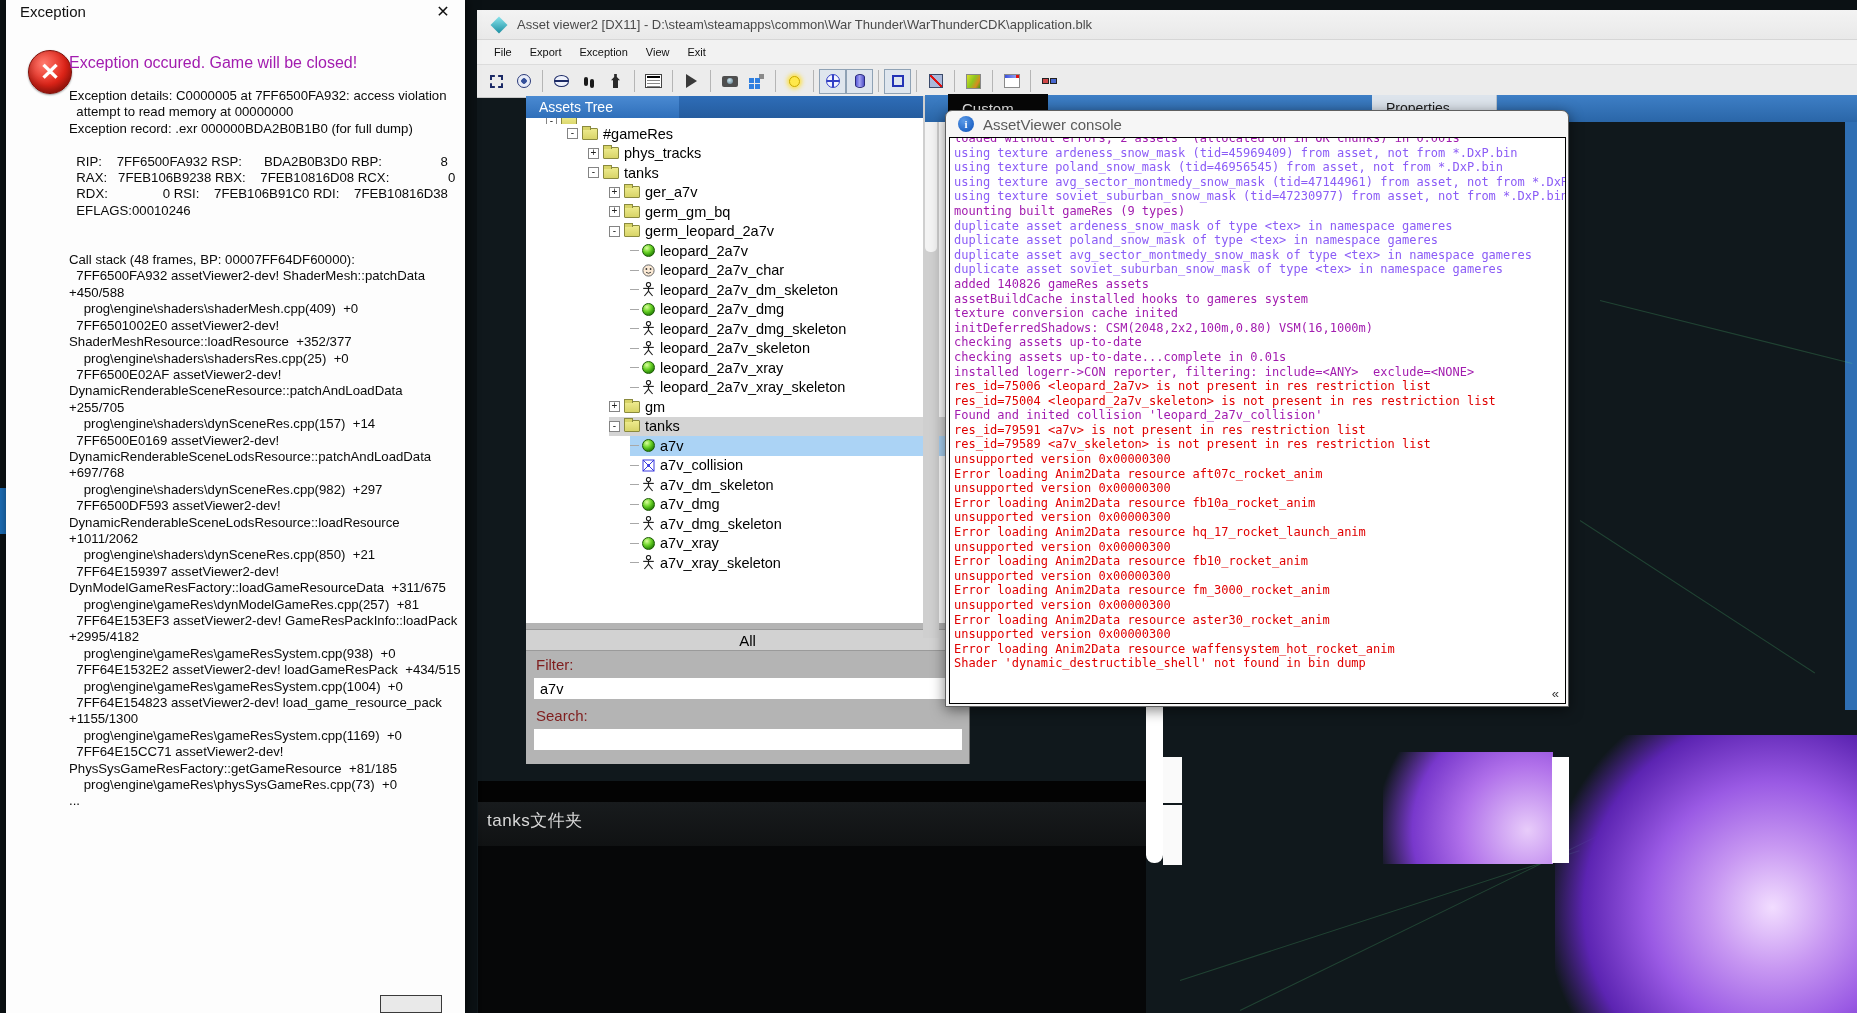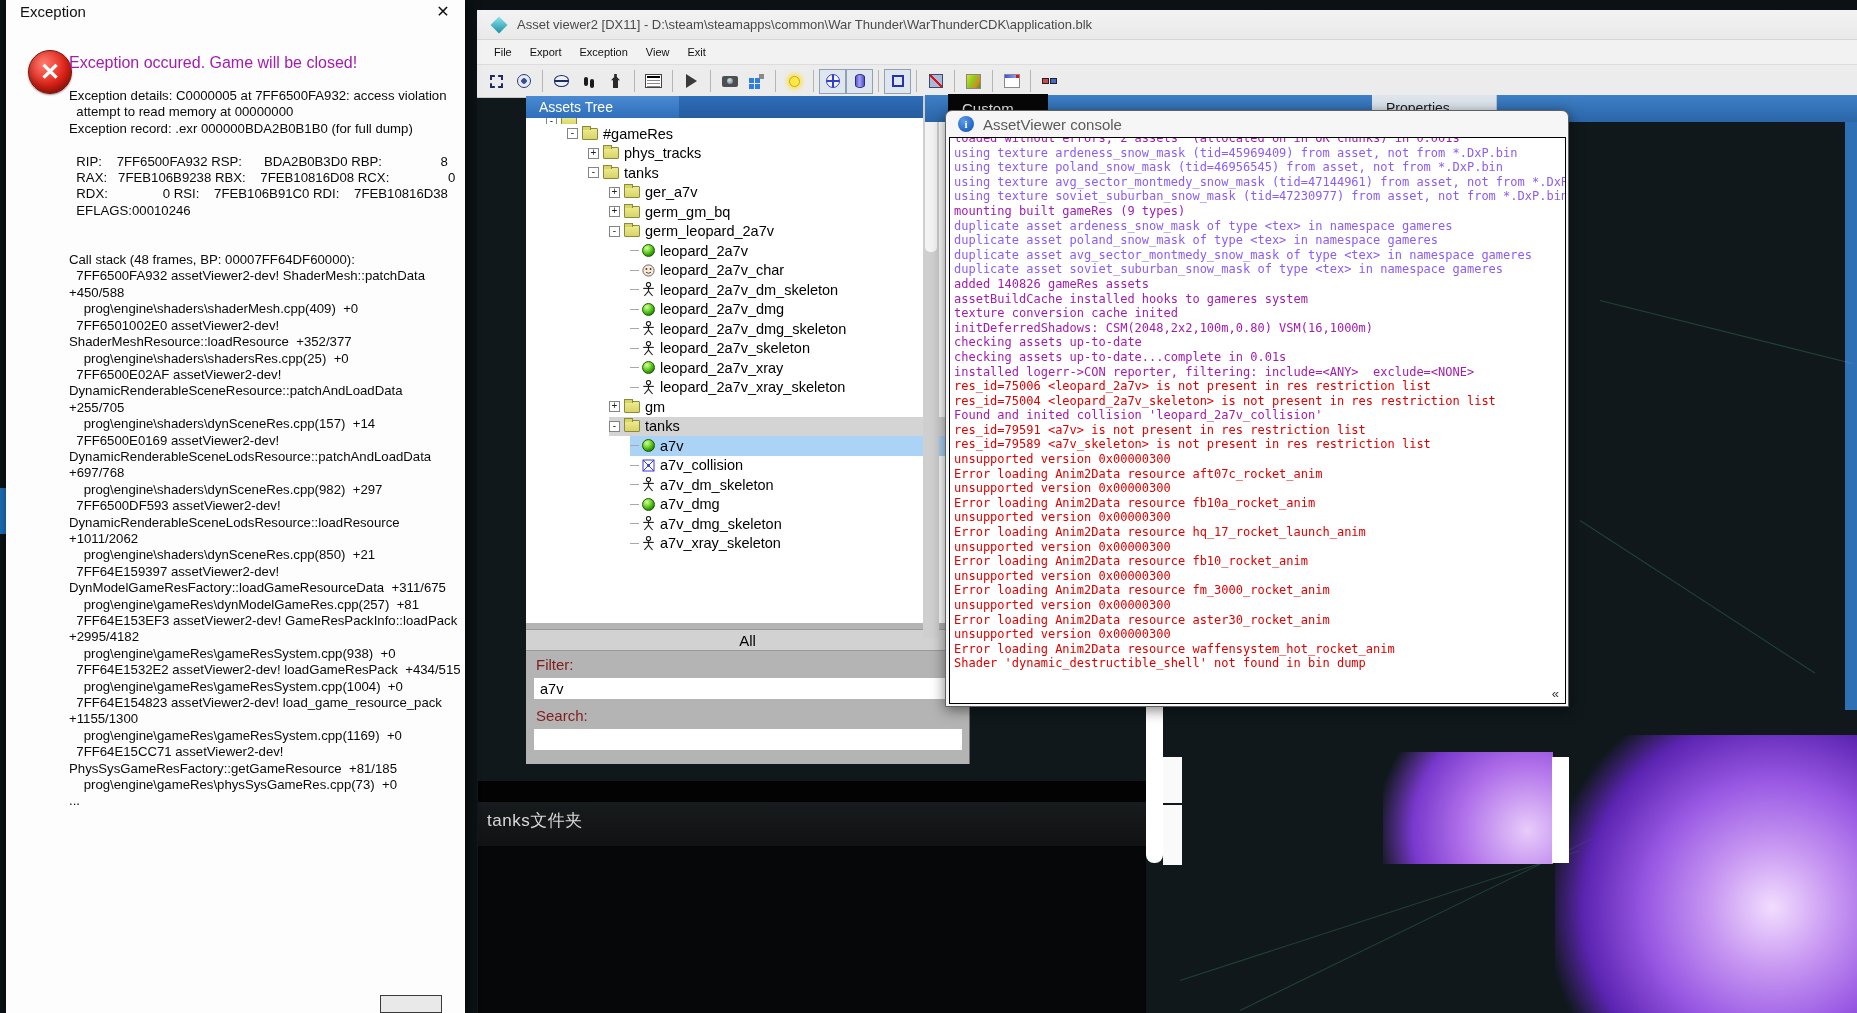--- a/index.html
+++ b/index.html
@@ -455,20 +455,30 @@
               <span class="ticon">
                 <svg width="13" height="15" viewBox="0 0 13 15">
                   <circle cx="6.5" cy="2.6" r="2.1" fill="#fff" stroke="#1a1a1a" stroke-width="1.1"></circle>
                   <line x1="6.5" y1="4.8" x2="6.5" y2="9.2" stroke="#1a1a1a" stroke-width="1.2"></line>
                   <line x1="1.2" y1="6.4" x2="11.8" y2="6.4" stroke="#1a1a1a" stroke-width="1.1"></line>
                   <line x1="6.5" y1="9.2" x2="2.4" y2="14" stroke="#1a1a1a" stroke-width="1.1"></line>
                   <line x1="6.5" y1="9.2" x2="10.6" y2="14" stroke="#1a1a1a" stroke-width="1.1"></line>
                 </svg>
               </span>
               <span>a7v_dmg_skeleton</span>
+            </span>
+          </div>
+          <div class="trow">
+            <span style="width: 104px; flex: 0 0 auto;"></span>
+            <span class="inner">
+              <span class="tconn"></span>
+              <span class="ticon">
+                <span class="if-model"></span>
+              </span>
+              <span>a7v_xray</span>
             </span>
           </div>
           <div class="trow">
             <span style="width: 104px; flex: 0 0 auto;"></span>
             <span class="inner">
               <span class="tconn"></span>
               <span class="ticon">
                 <svg width="13" height="15" viewBox="0 0 13 15">
                   <circle cx="6.5" cy="2.6" r="2.1" fill="#fff" stroke="#1a1a1a" stroke-width="1.1"></circle>
                   <line x1="6.5" y1="4.8" x2="6.5" y2="9.2" stroke="#1a1a1a" stroke-width="1.2"></line>

